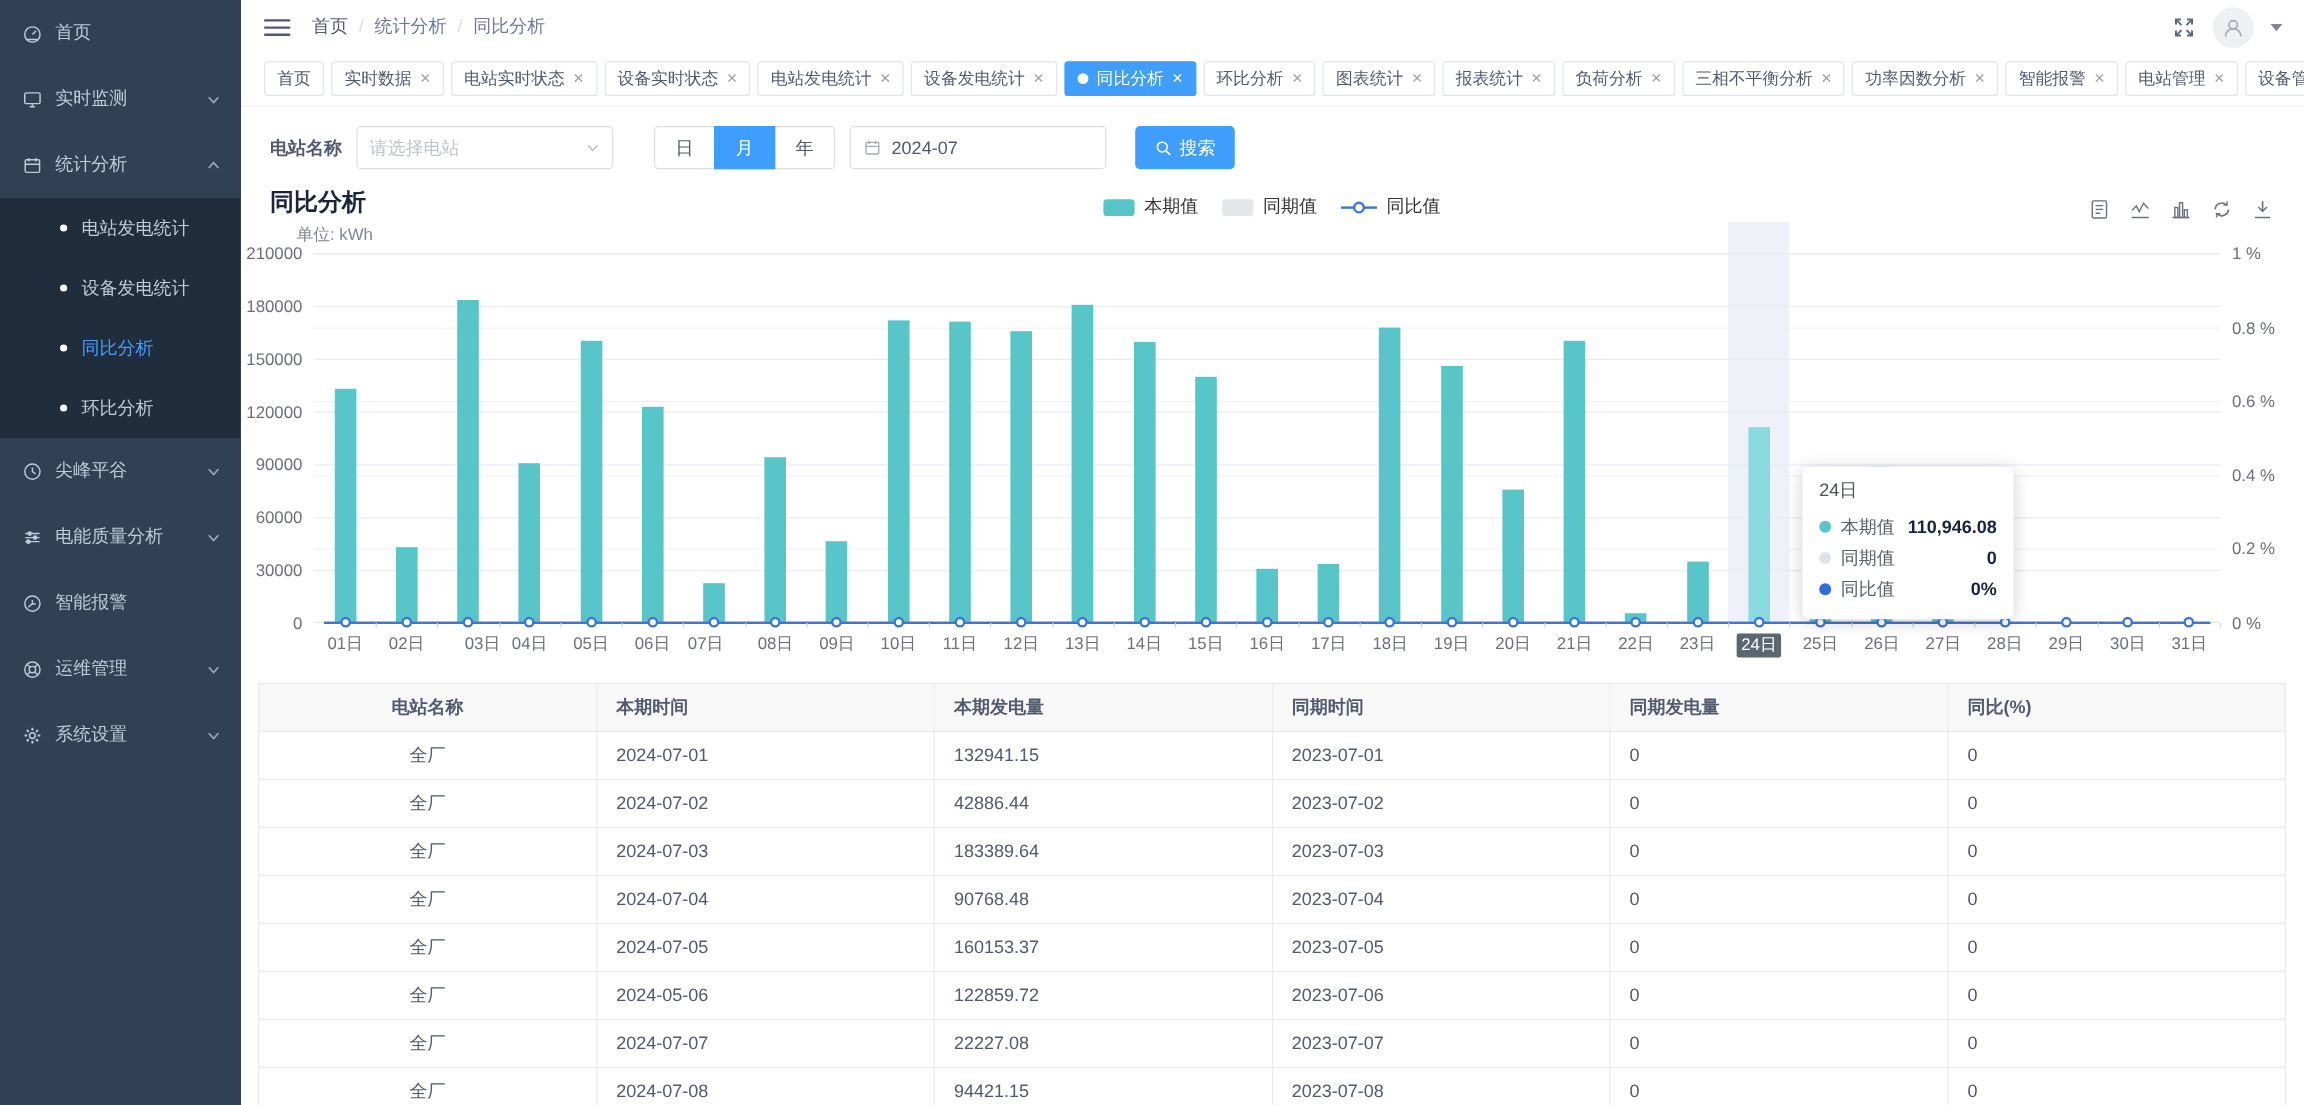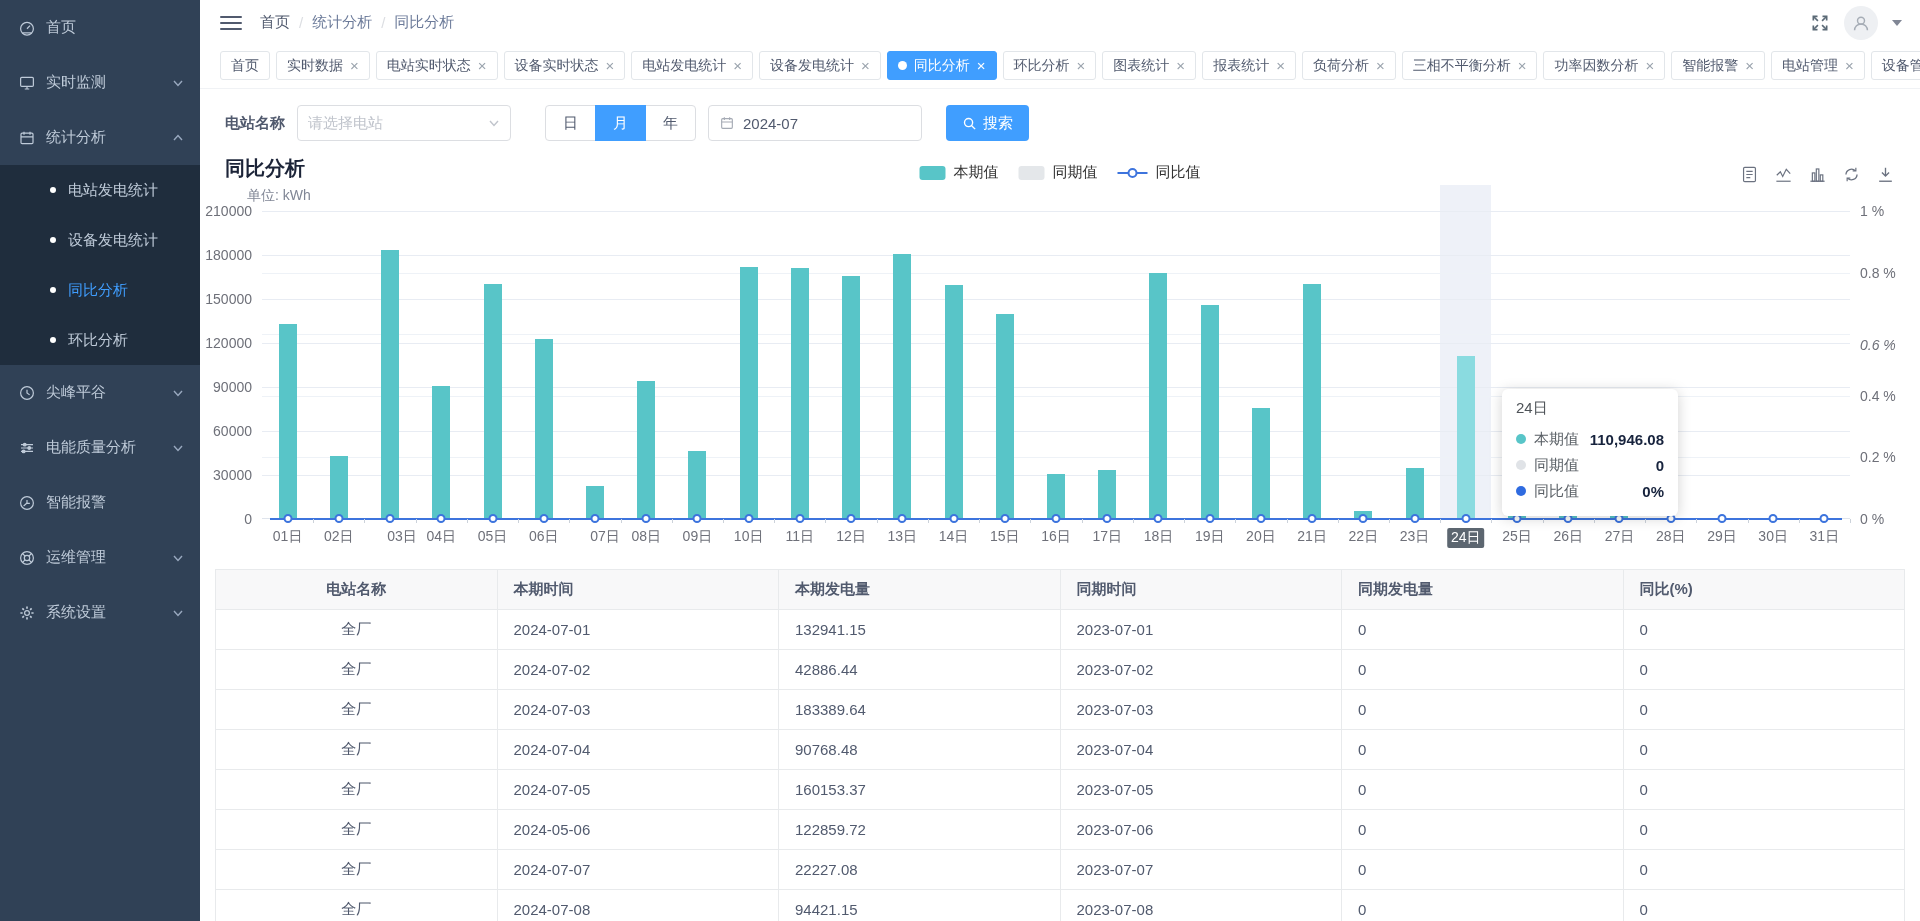--- a/index.html
+++ b/index.html
@@ -406,21 +406,21 @@
             <span class="tv">0%</span>
           </div>
         </div>
       <div class="band" style="left: 1178.19px; width: 51.2258px;"></div>
           <div class="yrlab" style="top: 308px;">0 %</div>
           <div class="gl r" style="top: 246.4px;"></div>
           <div class="yrlab" style="top: 246.4px;">0.2 %</div>
           <div class="gl r" style="top: 184.8px;"></div>
           <div class="yrlab" style="top: 184.8px;">0.4 %</div>
           <div class="gl r" style="top: 123.2px;"></div>
-          <div class="yrlab" style="top: 134px; font-style: italic;">0.6 %</div>
+          <div class="yrlab" style="top: 123px;">0.6 %</div>
           <div class="gl r" style="top: 61.6px;"></div>
           <div class="yrlab" style="top: 61.6px;">0.8 %</div>
           <div class="gl r" style="top: 0px;"></div>
           <div class="yrlab" style="top: 0px;">1 %</div>
           <div class="ylab" style="top: 308px;">0</div>
           <div class="gl" style="top: 264px;"></div>
           <div class="ylab" style="top: 264px;">30000</div>
           <div class="gl" style="top: 220px;"></div>
           <div class="ylab" style="top: 220px;">60000</div>
           <div class="gl" style="top: 176px;"></div>
@@ -498,21 +498,21 @@
           <div class="xlab" style="left: 76.8387px;">02日</div>
           <div class="xtick" style="left: 102.452px;"></div>
           <div class="xlab" style="left: 128.065px; margin-left: 12px;">03日</div>
           <div class="xtick" style="left: 153.677px;"></div>
           <div class="xlab" style="left: 179.29px;">04日</div>
           <div class="xtick" style="left: 204.903px;"></div>
           <div class="xlab" style="left: 230.516px;">05日</div>
           <div class="xtick" style="left: 256.129px;"></div>
           <div class="xlab" style="left: 281.742px;">06日</div>
           <div class="xtick" style="left: 307.355px;"></div>
-          <div class="xlab" style="left: 343px;">07日</div>
+          <div class="xlab" style="left: 326px;">07日</div>
           <div class="xtick" style="left: 358.581px;"></div>
           <div class="xlab" style="left: 384.194px;">08日</div>
           <div class="xtick" style="left: 409.806px;"></div>
           <div class="xlab" style="left: 435.419px;">09日</div>
           <div class="xtick" style="left: 461.032px;"></div>
           <div class="xlab" style="left: 486.645px;">10日</div>
           <div class="xtick" style="left: 512.258px;"></div>
           <div class="xlab" style="left: 537.871px;">11日</div>
           <div class="xtick" style="left: 563.484px;"></div>
           <div class="xlab" style="left: 589.097px;">12日</div>

